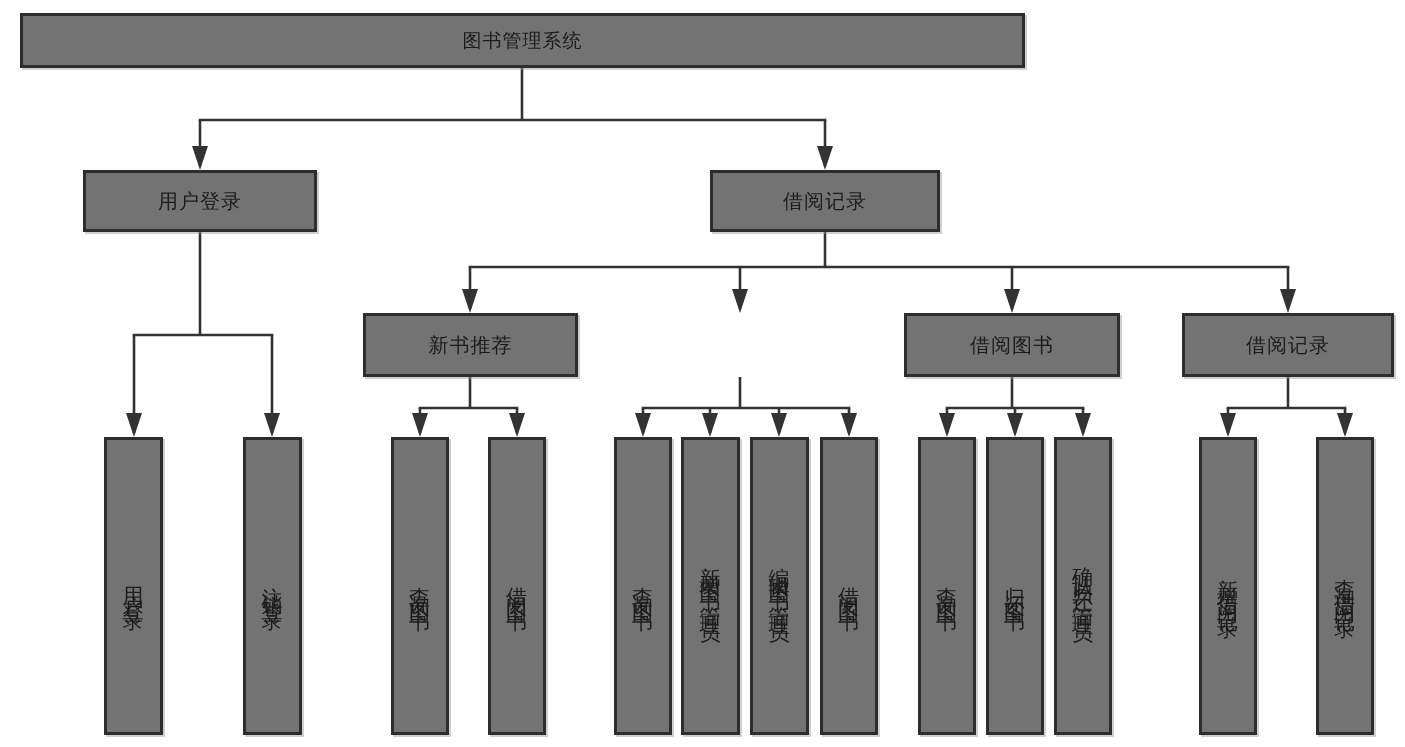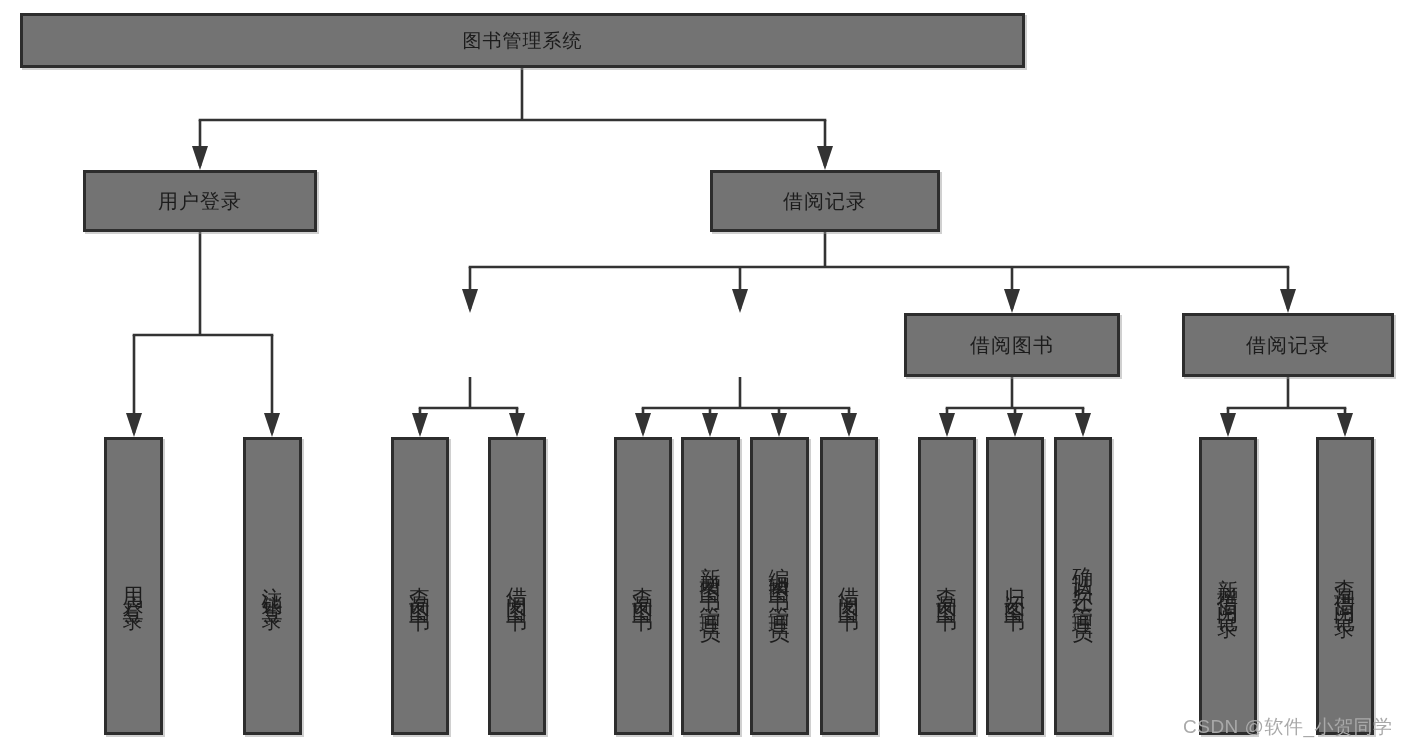--- a/index.html
+++ b/index.html
@@ -98,20 +98,21 @@
       <path d="M1220,413 L1236,413 L1228,437 Z"></path>
       <path d="M1337,413 L1353,413 L1345,437 Z"></path>
     </g>
   </svg>
 
   <div class="node root-node" style="left:20px;top:13px;width:1005px;height:55px">图书管理系统</div>
 
   <div class="node h-node" style="left:83px;top:170px;width:234px;height:62px">用户登录</div>
   <div class="node h-node" style="left:710px;top:170px;width:230px;height:62px">借阅记录</div>
 
+  <div class="node h-node" style="left:363px;top:313px;width:215px;height:64px">新书推荐</div>
   <div class="node h-node" style="left:904px;top:313px;width:216px;height:64px">借阅图书</div>
   <div class="node h-node" style="left:1182px;top:313px;width:212px;height:64px">借阅记录</div>
 
   <div class="node v-node" style="left:104px;top:437px;width:59px;height:298px">用户登录</div>
   <div class="node v-node" style="left:243px;top:437px;width:59px;height:298px">注销登录</div>
 
   <div class="node v-node" style="left:391px;top:437px;width:58px;height:298px">查询图书</div>
   <div class="node v-node" style="left:488px;top:437px;width:58px;height:298px">借阅图书</div>
 
   <div class="node v-node" style="left:614px;top:437px;width:58px;height:298px">查询图书</div>
@@ -119,14 +120,13 @@
   <div class="node v-node" style="left:750px;top:437px;width:59px;height:298px">编辑图书（管理员）</div>
   <div class="node v-node" style="left:820px;top:437px;width:58px;height:298px">借阅图书</div>
 
   <div class="node v-node" style="left:918px;top:437px;width:58px;height:298px">查询图书</div>
   <div class="node v-node" style="left:986px;top:437px;width:58px;height:298px">归还图书</div>
   <div class="node v-node" style="left:1054px;top:437px;width:58px;height:298px">确认归还（管理员）</div>
 
   <div class="node v-node" style="left:1199px;top:437px;width:58px;height:298px">新增借阅记录</div>
   <div class="node v-node" style="left:1316px;top:437px;width:58px;height:298px">查询借阅记录</div>
 
-  <div class="watermark">CSDN @软件_小贺同学</div>
 </div>
 
 </body></html>

